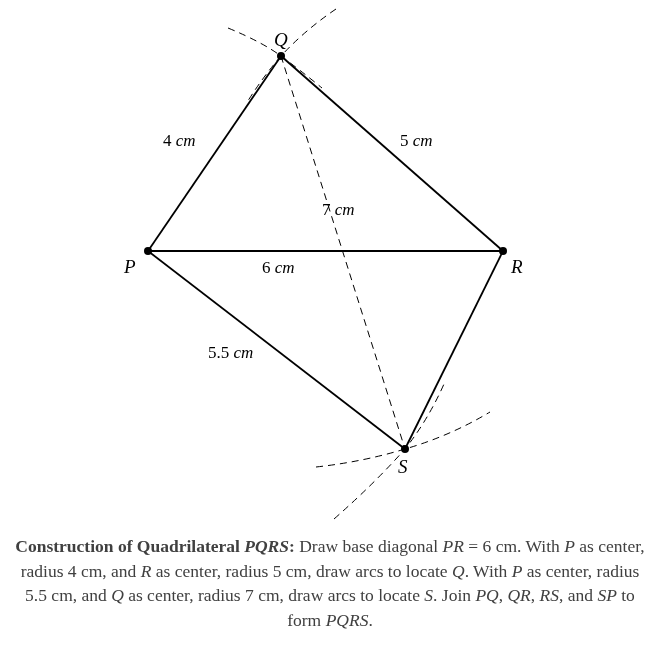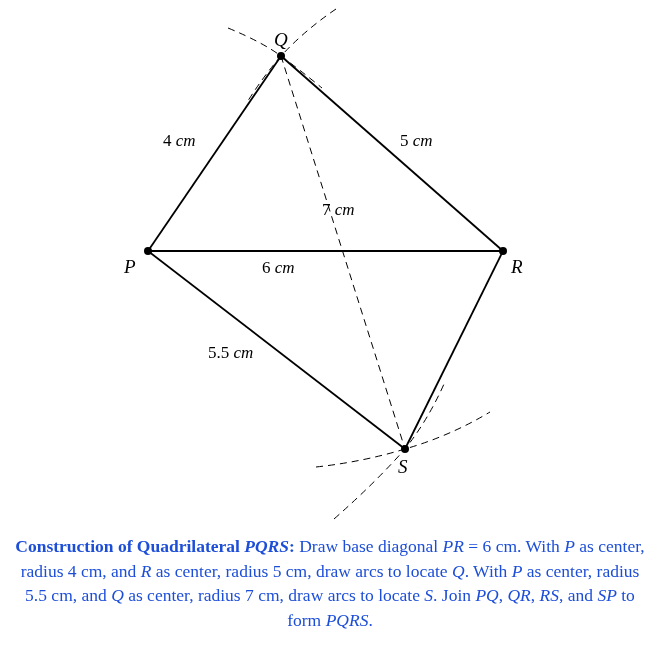--- a/index.html
+++ b/index.html
@@ -4,21 +4,21 @@
 <style>
   html, body { margin: 0; padding: 0; background: #ffffff; }
   body { width: 660px; height: 645px; position: relative; overflow: hidden; font-family: "DejaVu Serif", "Liberation Serif", serif; }
   #figure { position: absolute; left: 0; top: 0; width: 660px; height: 525px; }
   .lbl { font-family: "Liberation Serif", "DejaVu Serif", serif; font-size: 17px; fill: #000; }
   .vtx { font-family: "Liberation Serif", "DejaVu Serif", serif; font-style: italic; font-size: 19px; fill: #000; }
   .unit { font-style: italic; }
   #caption {
     position: absolute; left: 12px; top: 534px; width: 636px;
     font-family: "Liberation Serif", "DejaVu Serif", serif;
-    font-size: 17.5px; line-height: 24.5px; color: #1d4ed8;
+    font-size: 17.5px; line-height: 24.5px; color: #404040;
     text-align: center;
   }
   #caption b { font-weight: bold; }
   #caption i { font-style: italic; }
 </style>
 </head>
 <body>
 
 <svg id="figure" width="660" height="525" viewBox="0 0 660 525" xmlns="http://www.w3.org/2000/svg">
 

